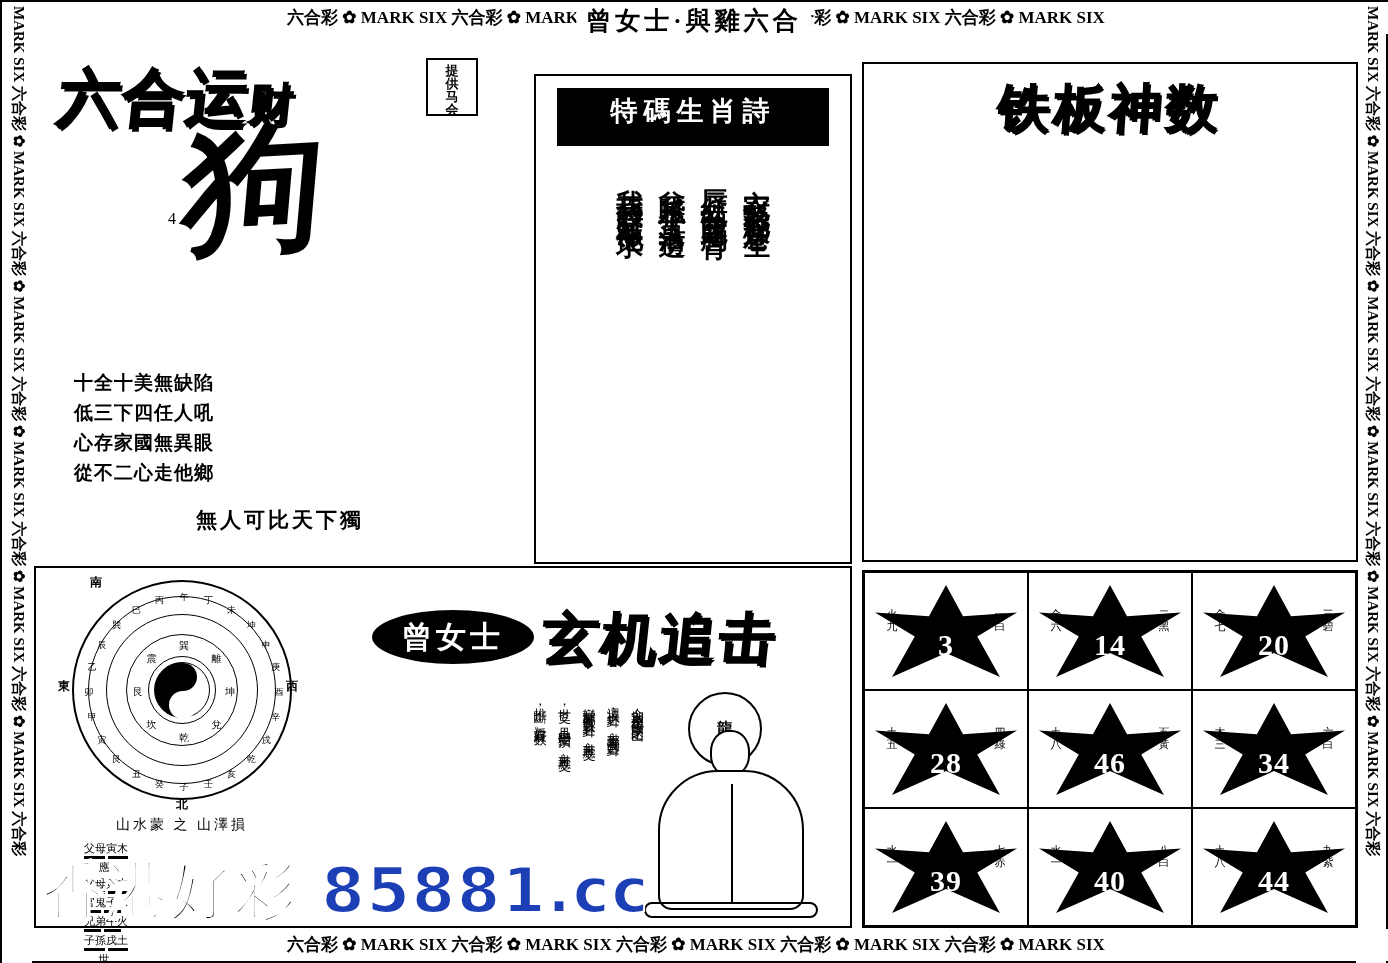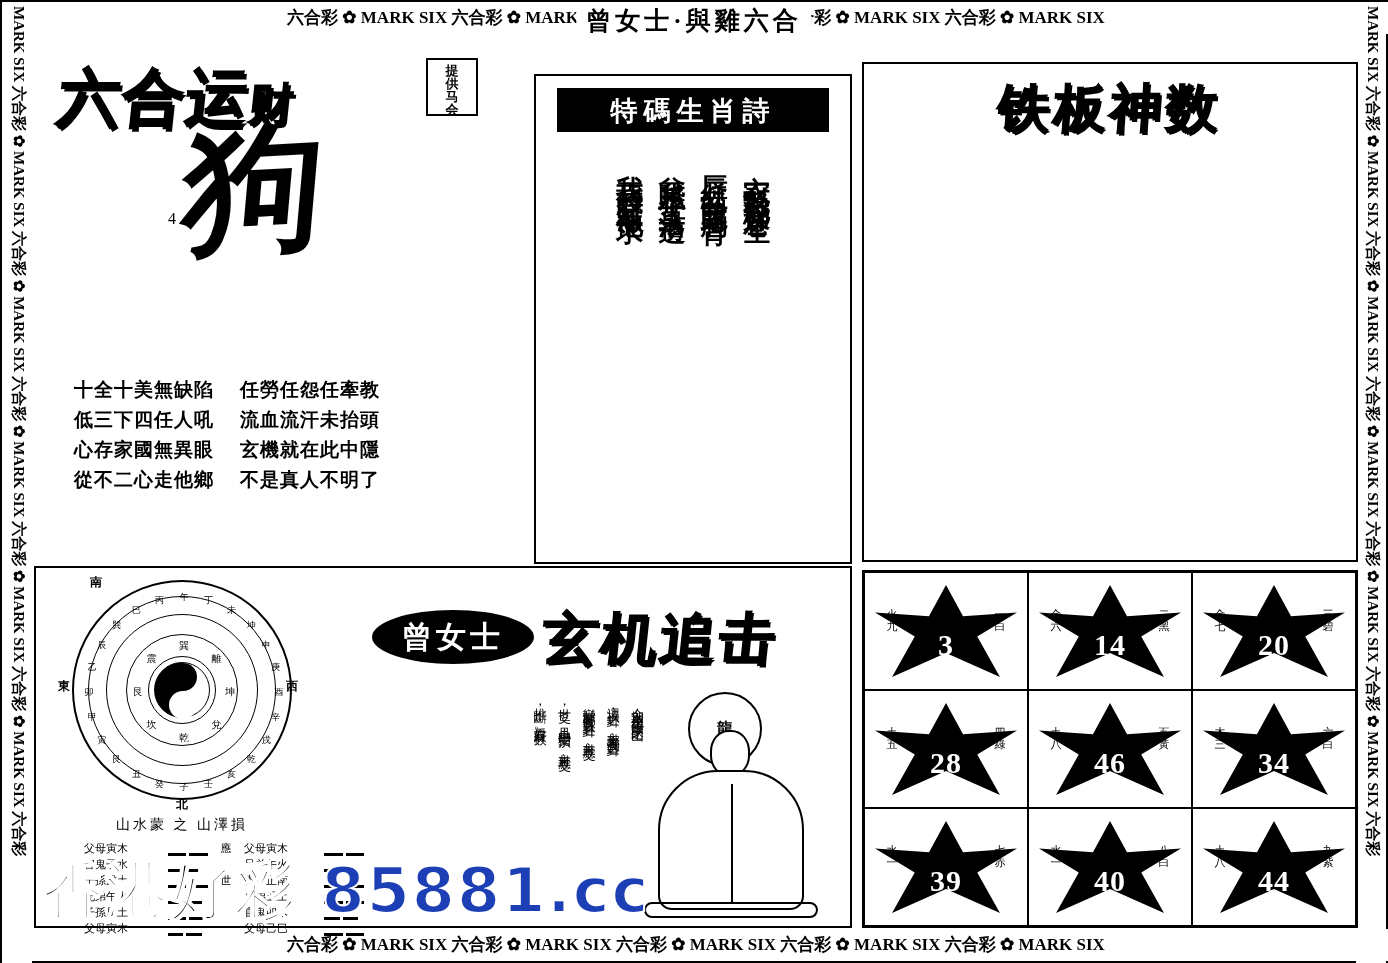--- a/index.html
+++ b/index.html
@@ -108,21 +108,21 @@
     width: 52px; height: 58px;
     border: 2px solid #000;
     font-family: "Liberation Serif", serif;
     font-size: 15px;
     line-height: 17px;
     text-align: center;
     padding-top: 4px;
     font-weight: bold;
   }
   .poem-cols {
-    position: absolute; left: 40px; top: 339px;
+    position: absolute; left: 40px; top: 332px;
     width: 420px;
     display: flex; gap: 26px;
     font-family: "Liberation Serif", serif;
     font-size: 19px;
     font-weight: bold;
     line-height: 30px;
     letter-spacing: 1px;
   }
   .poem-cols .col { white-space: nowrap; }
   .poem-footer {
@@ -133,21 +133,21 @@
   }
 
   
   .mid-top {
     left: 500px; top: 38px; width: 318px; height: 490px;
     border: 2px solid #000;
     background: #fff;
   }
   .mid-banner {
     margin: 12px auto 0;
-    width: 272px; height: 44px;
+    width: 272px; height: 58px;
     background: #000; color: #fff;
     font-family: "Liberation Serif", serif;
     font-size: 27px; font-weight: bold;
     letter-spacing: 6px;
     text-align: center; line-height: 46px;
   }
   .vpoem {
     margin-top: 22px;
     height: 390px;
     display: flex; flex-direction: row-reverse;
@@ -282,21 +282,21 @@
     font-family: "Liberation Serif", serif;
     font-size: 14px; font-weight: normal; letter-spacing: 3px;
   }
   .hex-table {
     position: absolute; left: 48px; top: 272px;
     width: 280px;
     font-family: "Liberation Serif", serif;
     font-size: 11px;
     line-height: 16px;
   }
-  .hex-row { display: flex; align-items: flex-end; }
+  .hex-row { display: flex; align-items: flex-start; flex-direction: column; }
   .hex-l { width: 92px; }
   .hex-bar { width: 44px; display: flex; gap: 3px; }
   .hex-bar i { display: block; height: 3px; background: #000; flex: 1; }
   .hex-bar.broken i:nth-child(1) { flex: .42; }
   .hex-bar.broken i:nth-child(2) { flex: .42; }
   .hex-mid { width: 40px; text-align: center; }
   .hex-r { width: 88px; }
 
   .oval-title {
     position: absolute; left: 336px; top: 42px;
@@ -406,27 +406,22 @@
         <span id="supply-text"><div>提</div><div>供</div><div>马</div><div>会</div></span>
       </div>
 
       <div class="poem-cols">
         <div class="col" id="poem-col-0">
             <div>十全十美無缺陷</div>
             <div>低三下四任人吼</div>
             <div>心存家國無異眼</div>
             <div>從不二心走他鄉</div>
           </div>
-        <div class="col" id="poem-col-1">
-            <div>任勞任怨任牽教</div>
-            <div>流血流汗未抬頭</div>
-            <div>玄機就在此中隱</div>
-            <div>不是真人不明了</div>
-          </div>
       </div>
+      <div class="poem-footer">無人可比天下獨</div>
     </div>
 
     <div class="panel mid-top">
       <div class="mid-banner">特碼生肖詩</div>
       <div class="vpoem" id="vpoem">
           <div class="vline">衣冠艷色柳巷生</div>
           <div class="vline">唇紅齒白露胸背</div>
           <div class="vline">貧賤小子莫沾邊</div>
           <div class="vline">我焉錢財無他求</div>
         </div>

